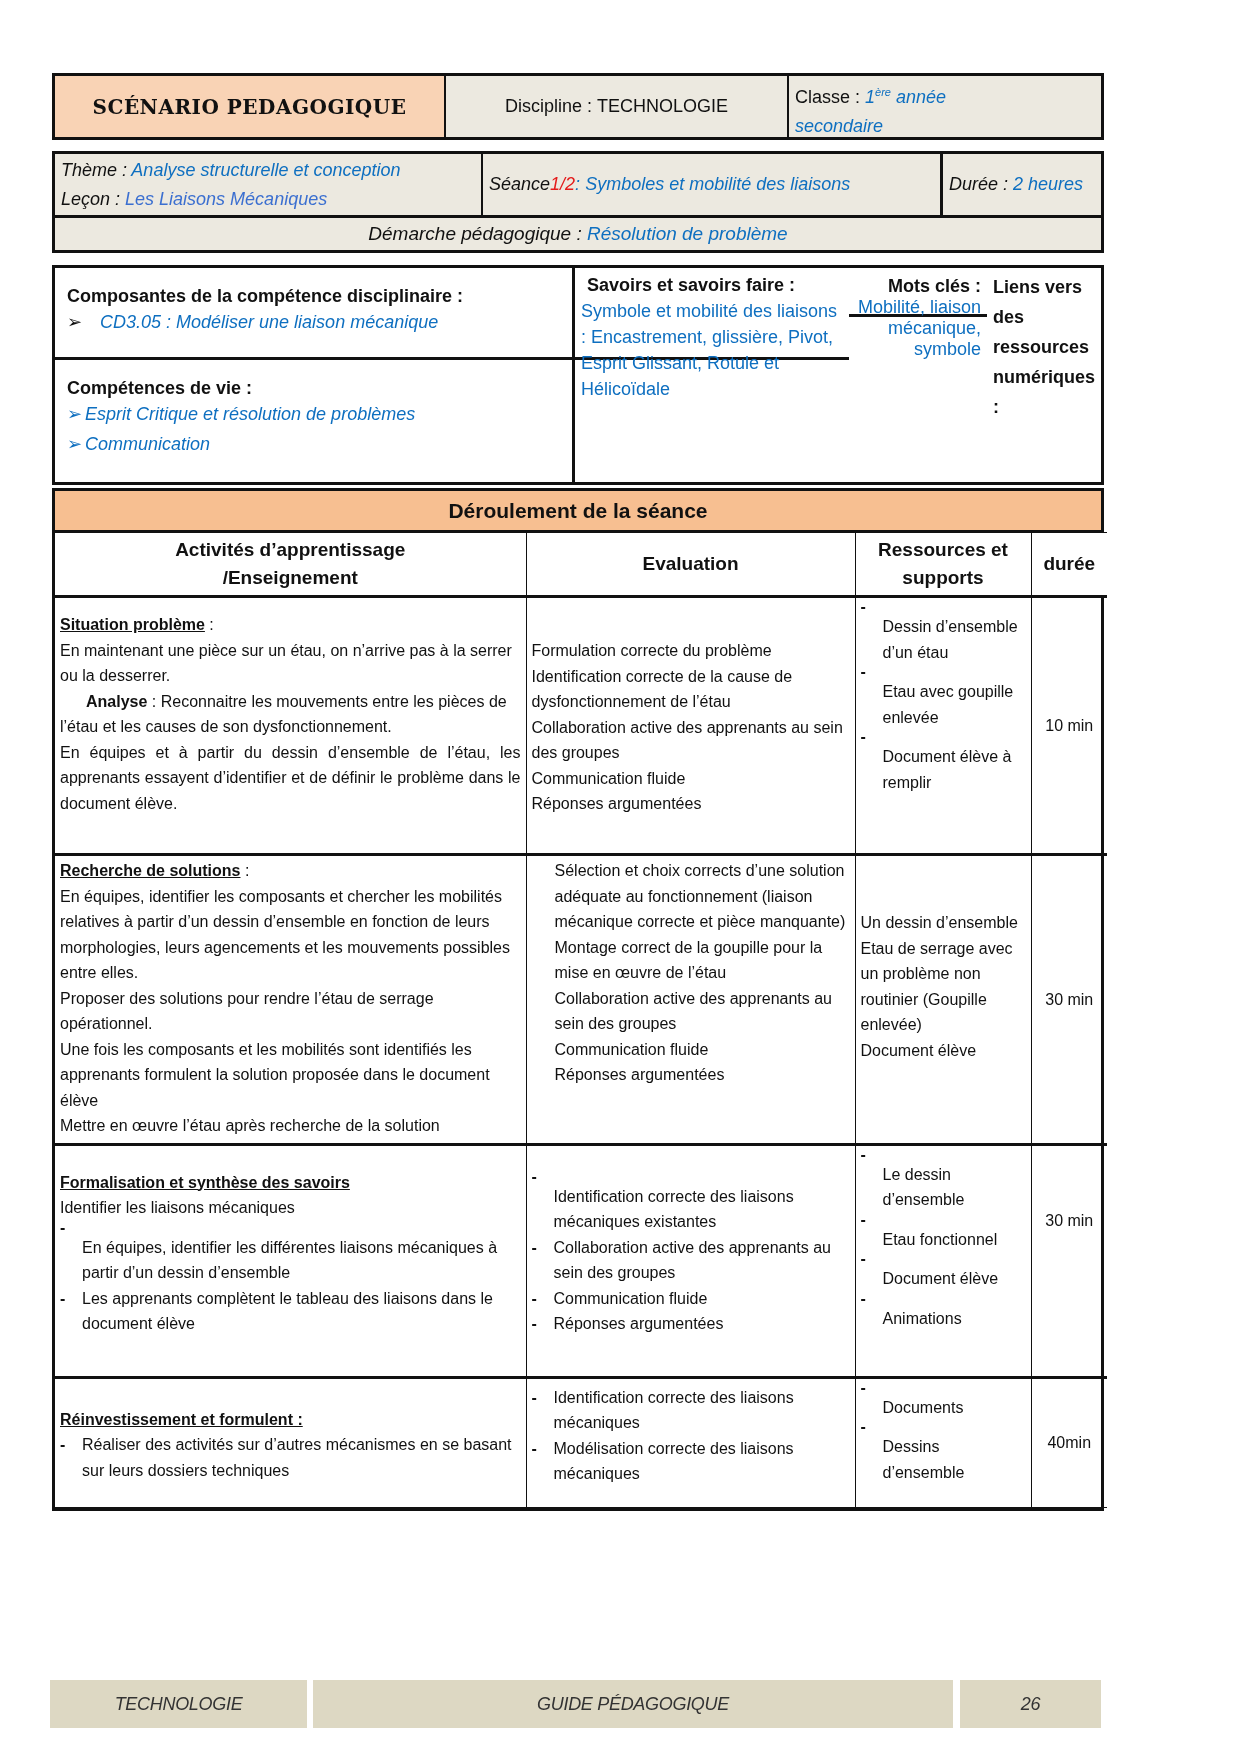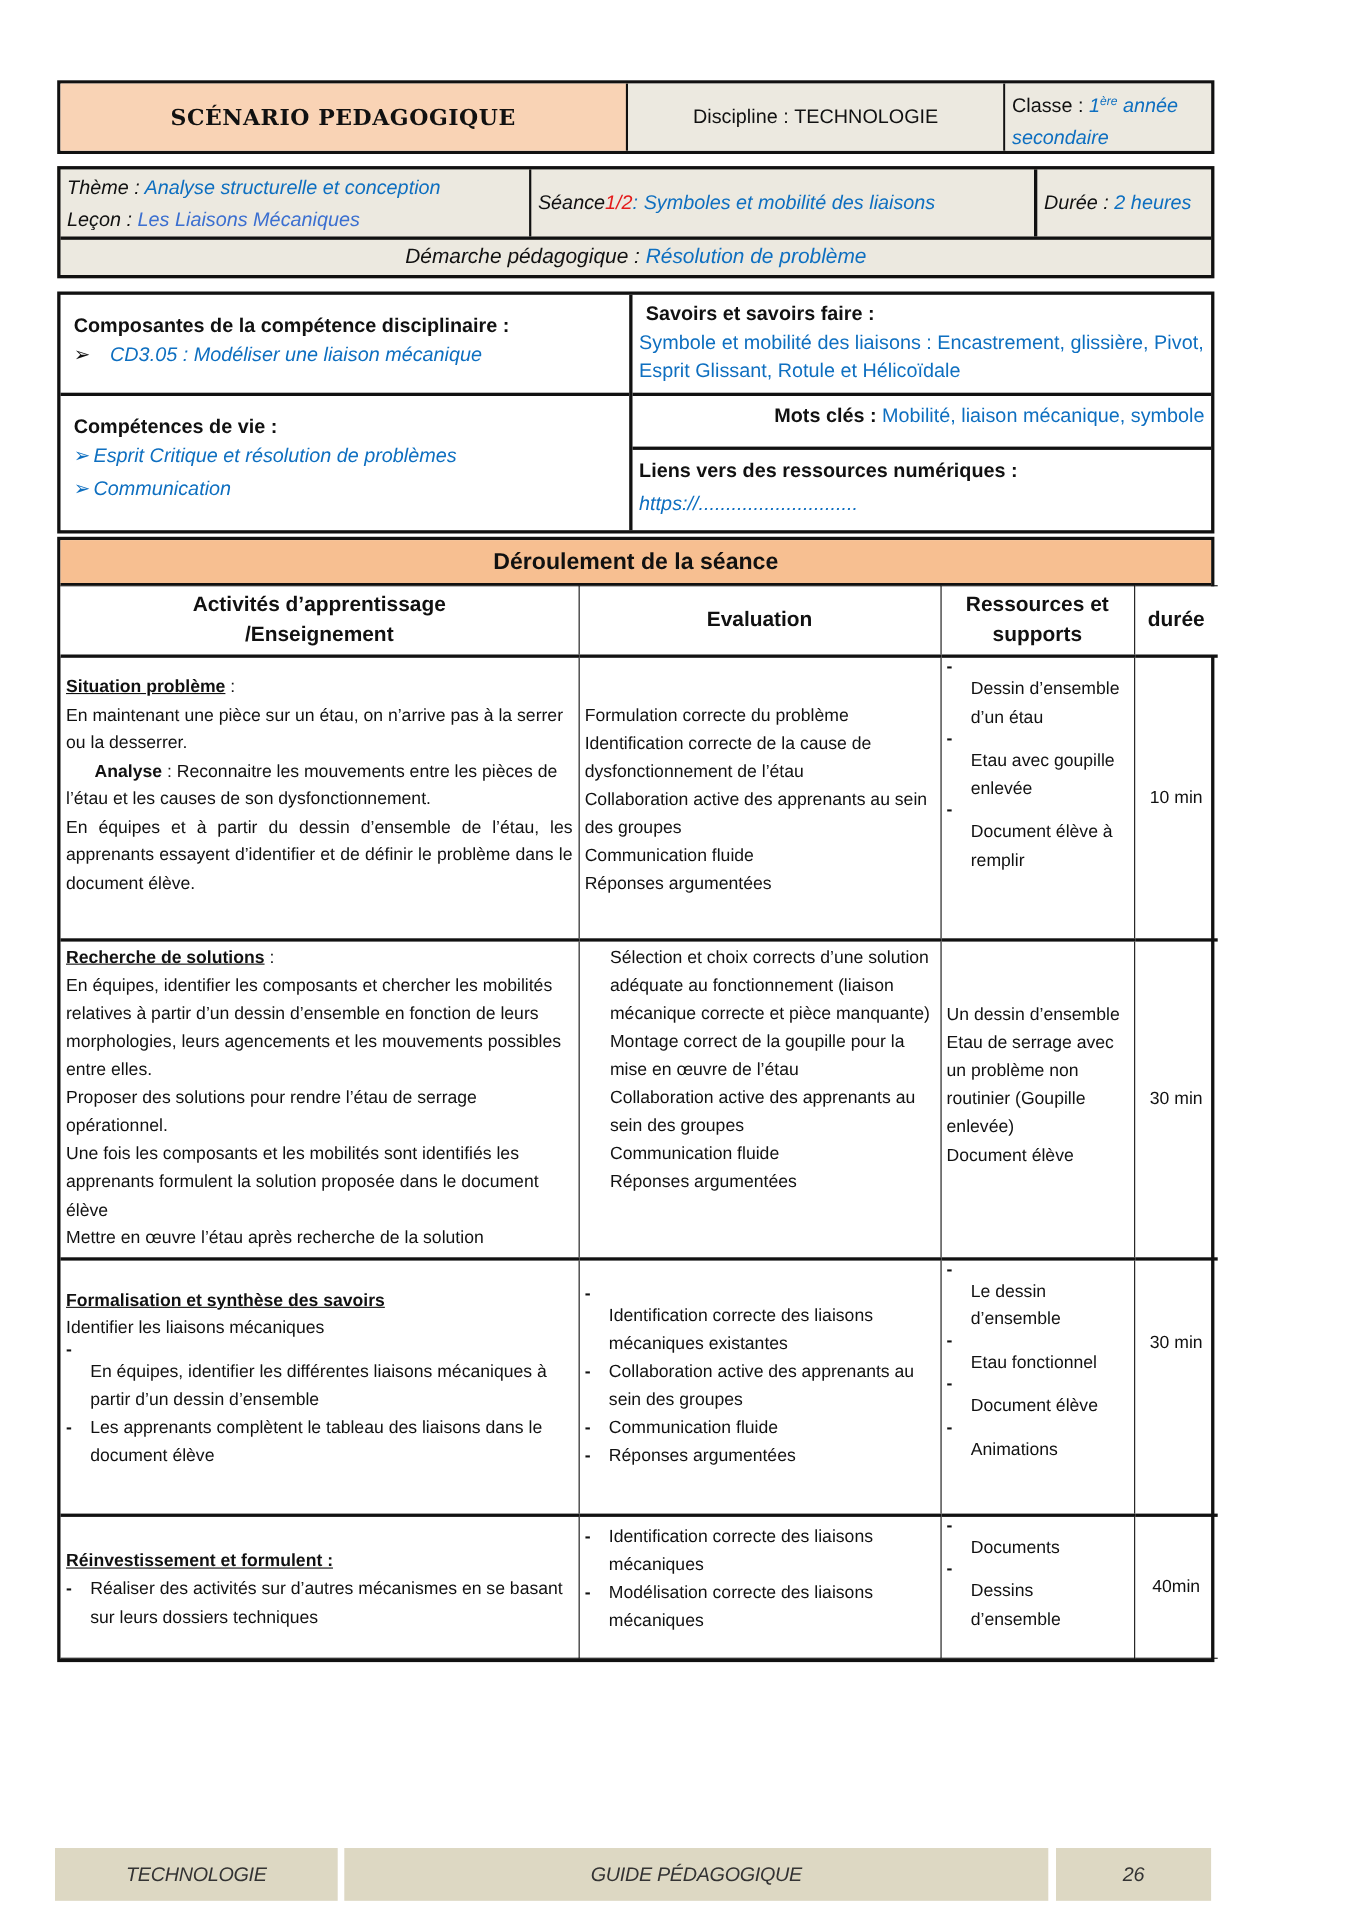--- a/index.html
+++ b/index.html
@@ -6,39 +6,39 @@
   html, body { width: 1240px; height: 1754px; background: #ffffff; }
   body { position: relative; font-family: "Liberation Sans", "DejaVu Sans", sans-serif; color: #111; font-size: 17px; }
   .blue { color: #0e6fc0; }
   .blue2 { color: #3b6fd0; }
   .red { color: #e41b1b; }
   .it { font-style: italic; }
   .b { font-weight: bold; margin-left: 26px; }
 
   
   .hdr { position: absolute; left: 52px; top: 73px; width: 1052px; height: 67px; border: 3px solid #111; display: flex; }
-  .hdr .c1 { width: 516px; background: #f9d3b5; border-right: 2px solid #111; display: flex; align-items: center; justify-content: center; font-family: "DejaVu Serif", serif; font-weight: bold; font-size: 20px; letter-spacing: 0.5px; }
+  .hdr .c1 { width: 391px; background: #f9d3b5; border-right: 2px solid #111; display: flex; align-items: center; justify-content: center; font-family: "DejaVu Serif", serif; font-weight: bold; font-size: 20px; letter-spacing: 0.5px; }
   .hdr .c2 { width: 343px; background: #ece9e0; border-right: 2px solid #111; display: flex; align-items: center; justify-content: center; font-size: 18px; }
   .hdr .c3 { flex: 1; background: #ece9e0; padding: 2px 6px; font-size: 18px; line-height: 29px; }
   .hdr sup { font-size: 11px; }
 
   
   .theme { position: absolute; left: 52px; top: 151px; width: 1052px; height: 102px; border: 3px solid #111; background: #ece9e0; }
   .theme .row1 { display: flex; height: 64px; border-bottom: 3px solid #111; }
   .theme .t1 { width: 428px; border-right: 2px solid #111; padding: 2px 6px; font-style: italic; font-size: 18px; line-height: 29px; }
   .theme .t2 { width: 460px; border-right: 3px solid #111; display: flex; align-items: center; padding: 0 6px; font-style: italic; font-size: 18px; }
   .theme .t3 { flex: 1; display: flex; align-items: center; padding: 0 6px; font-style: italic; font-size: 18px; }
   .theme .row2 { height: 32px; display: flex; align-items: center; justify-content: center; font-style: italic; font-size: 19px; }
 
   
   .comp { position: absolute; left: 52px; top: 265px; width: 1052px; height: 220px; border: 3px solid #111; display: flex; }
   .comp .left { width: 520px; border-right: 3px solid #111; display: flex; flex-direction: column; }
   .comp .left .top { height: 92px; border-bottom: 3px solid #111; padding: 18px 12px 0 12px; }
   .comp .left .bot { flex: 1; padding: 18px 12px 0 12px; }
-  .comp .right { flex: 1; display: flex; flex-direction: column; }
+  .comp .right { flex: 1; display: flex; flex-direction: row; }
   .comp .right .top { height: 92px; border-bottom: 3px solid #111; padding: 4px 6px; line-height: 26px; }
   .comp .right .mid { height: 49px; border-bottom: 3px solid #111; padding: 8px 6px; text-align: right; }
   .comp .right .bot { flex: 1; padding: 4px 6px; line-height: 30px; }
   .lbl { font-weight: bold; font-size: 18px; }
   .val { font-size: 18px; }
   .bullet-line { font-size: 18px; line-height: 30px; }
   .arrow { display: inline-block; width: 14px; margin-right: 4px; }
 
   
   .der { position: absolute; left: 52px; top: 488px; width: 1052px; border: 3px solid #111; }
@@ -113,21 +113,20 @@
   <div class="right">
     <div class="top">
       <div class="lbl" style="padding-left:6px">Savoirs et savoirs faire :</div>
       <div class="val blue">Symbole et mobilité des liaisons : Encastrement, glissière, Pivot, Esprit Glissant, Rotule et Hélicoïdale</div>
     </div>
     <div class="mid">
       <span class="lbl">Mots clés : </span><span class="val blue">Mobilité, liaison mécanique, symbole</span>
     </div>
     <div class="bot">
       <div class="lbl">Liens vers des ressources numériques :</div>
-      <div class="val blue it">https://.............................</div>
     </div>
   </div>
 </div>
 
 <div class="der">
   <div class="title">Déroulement de la séance</div>
   <table>
     <colgroup>
       <col style="width:471px">
       <col style="width:329px">

